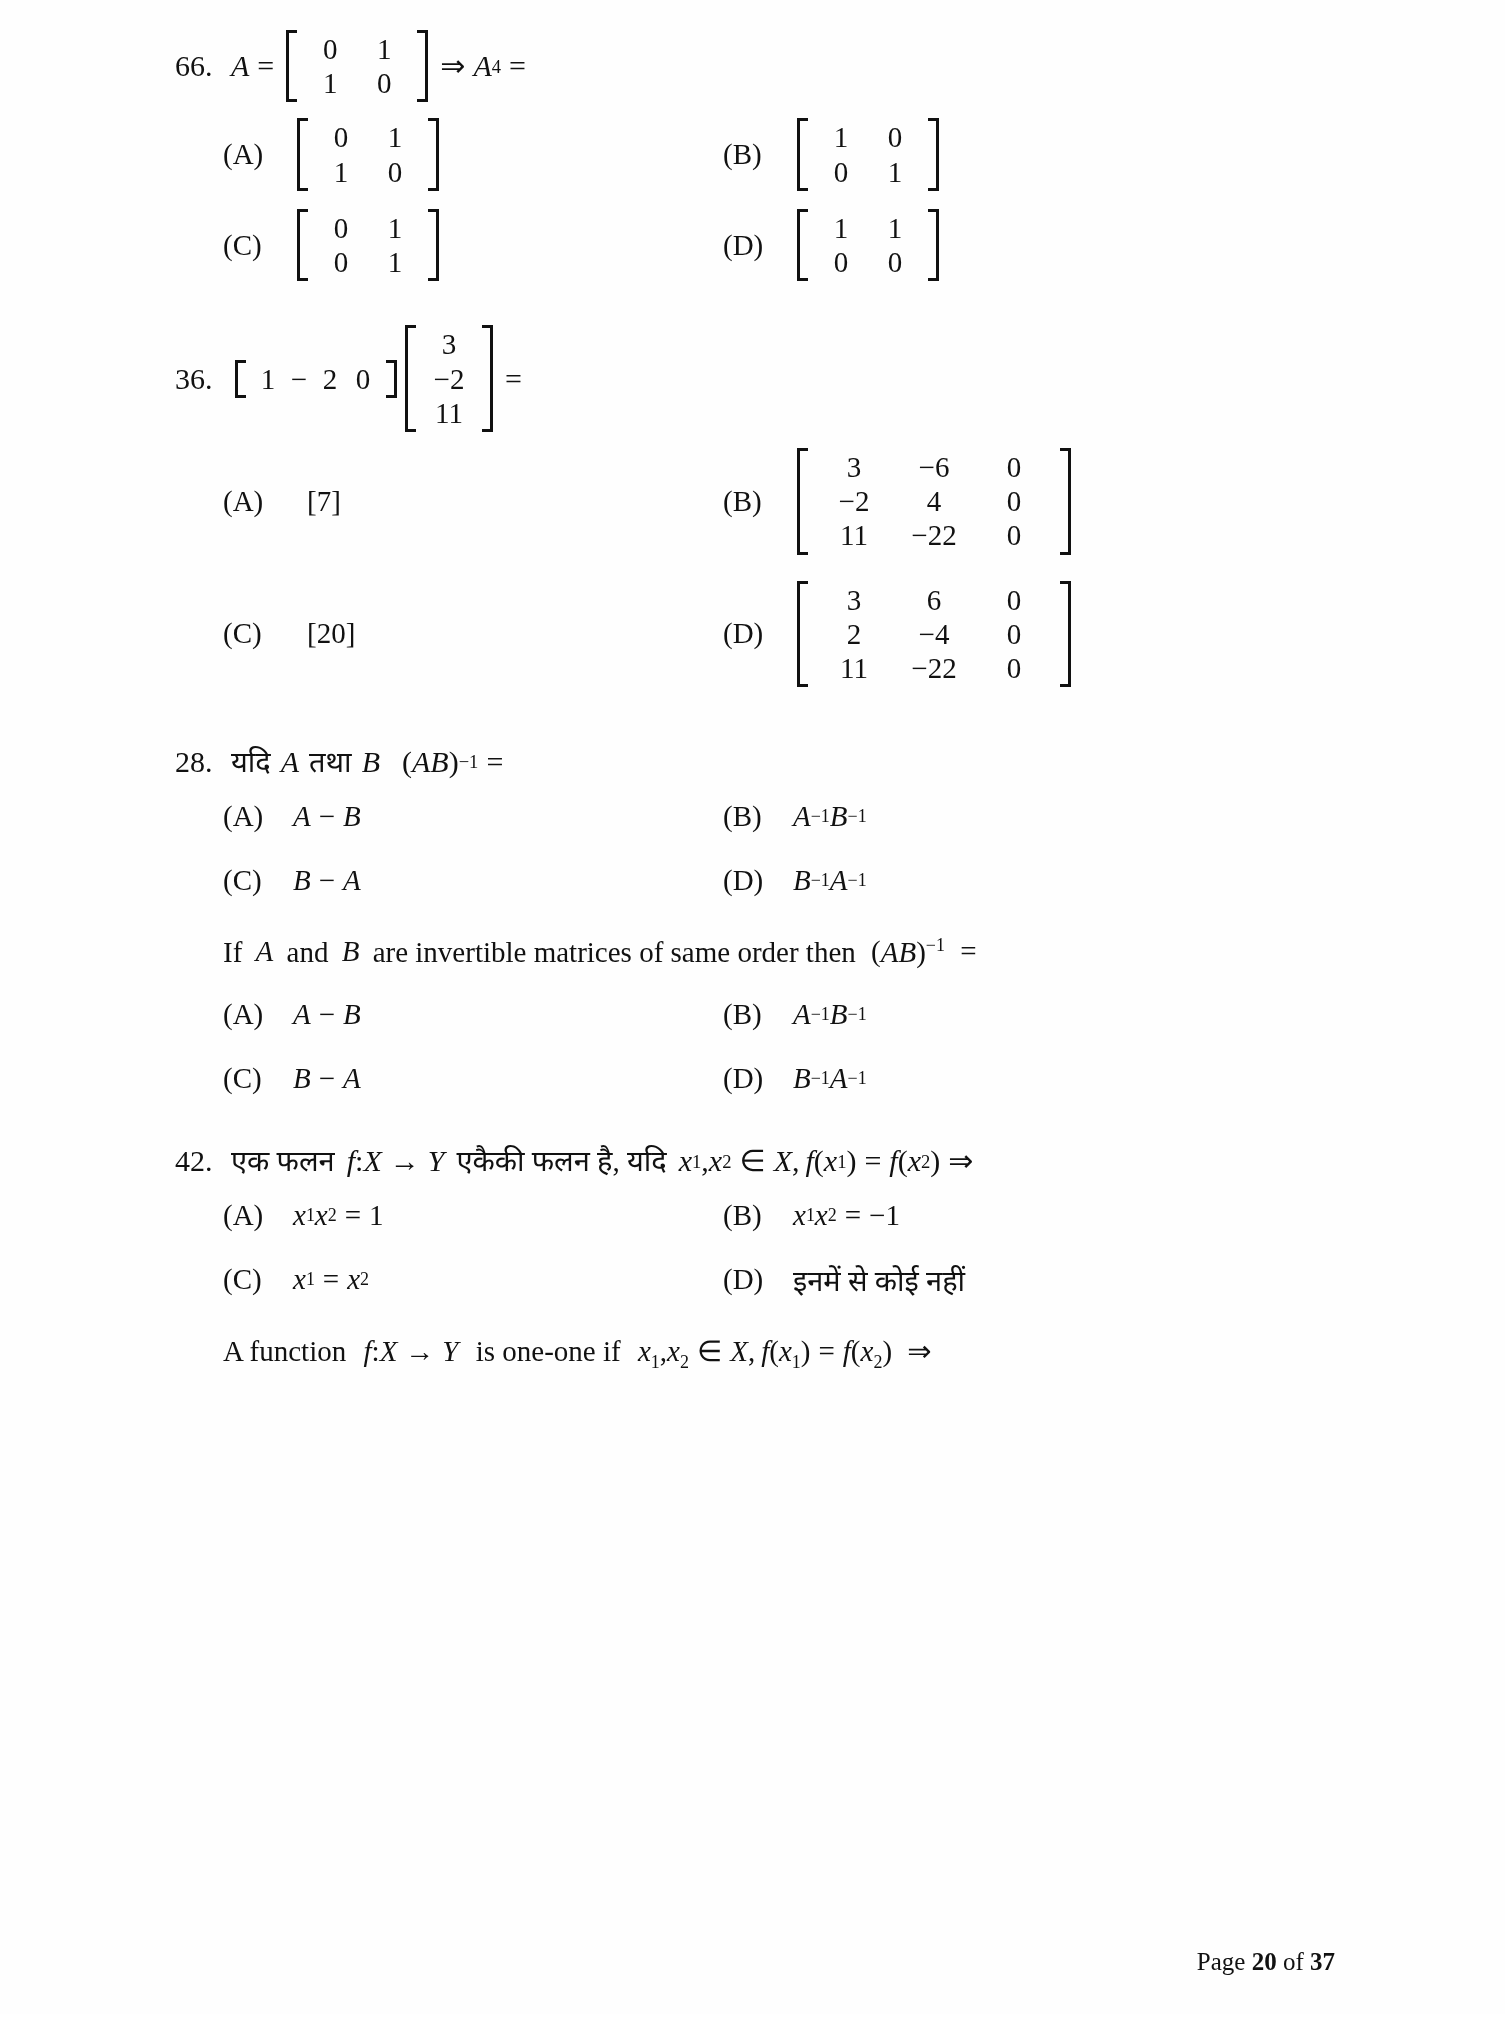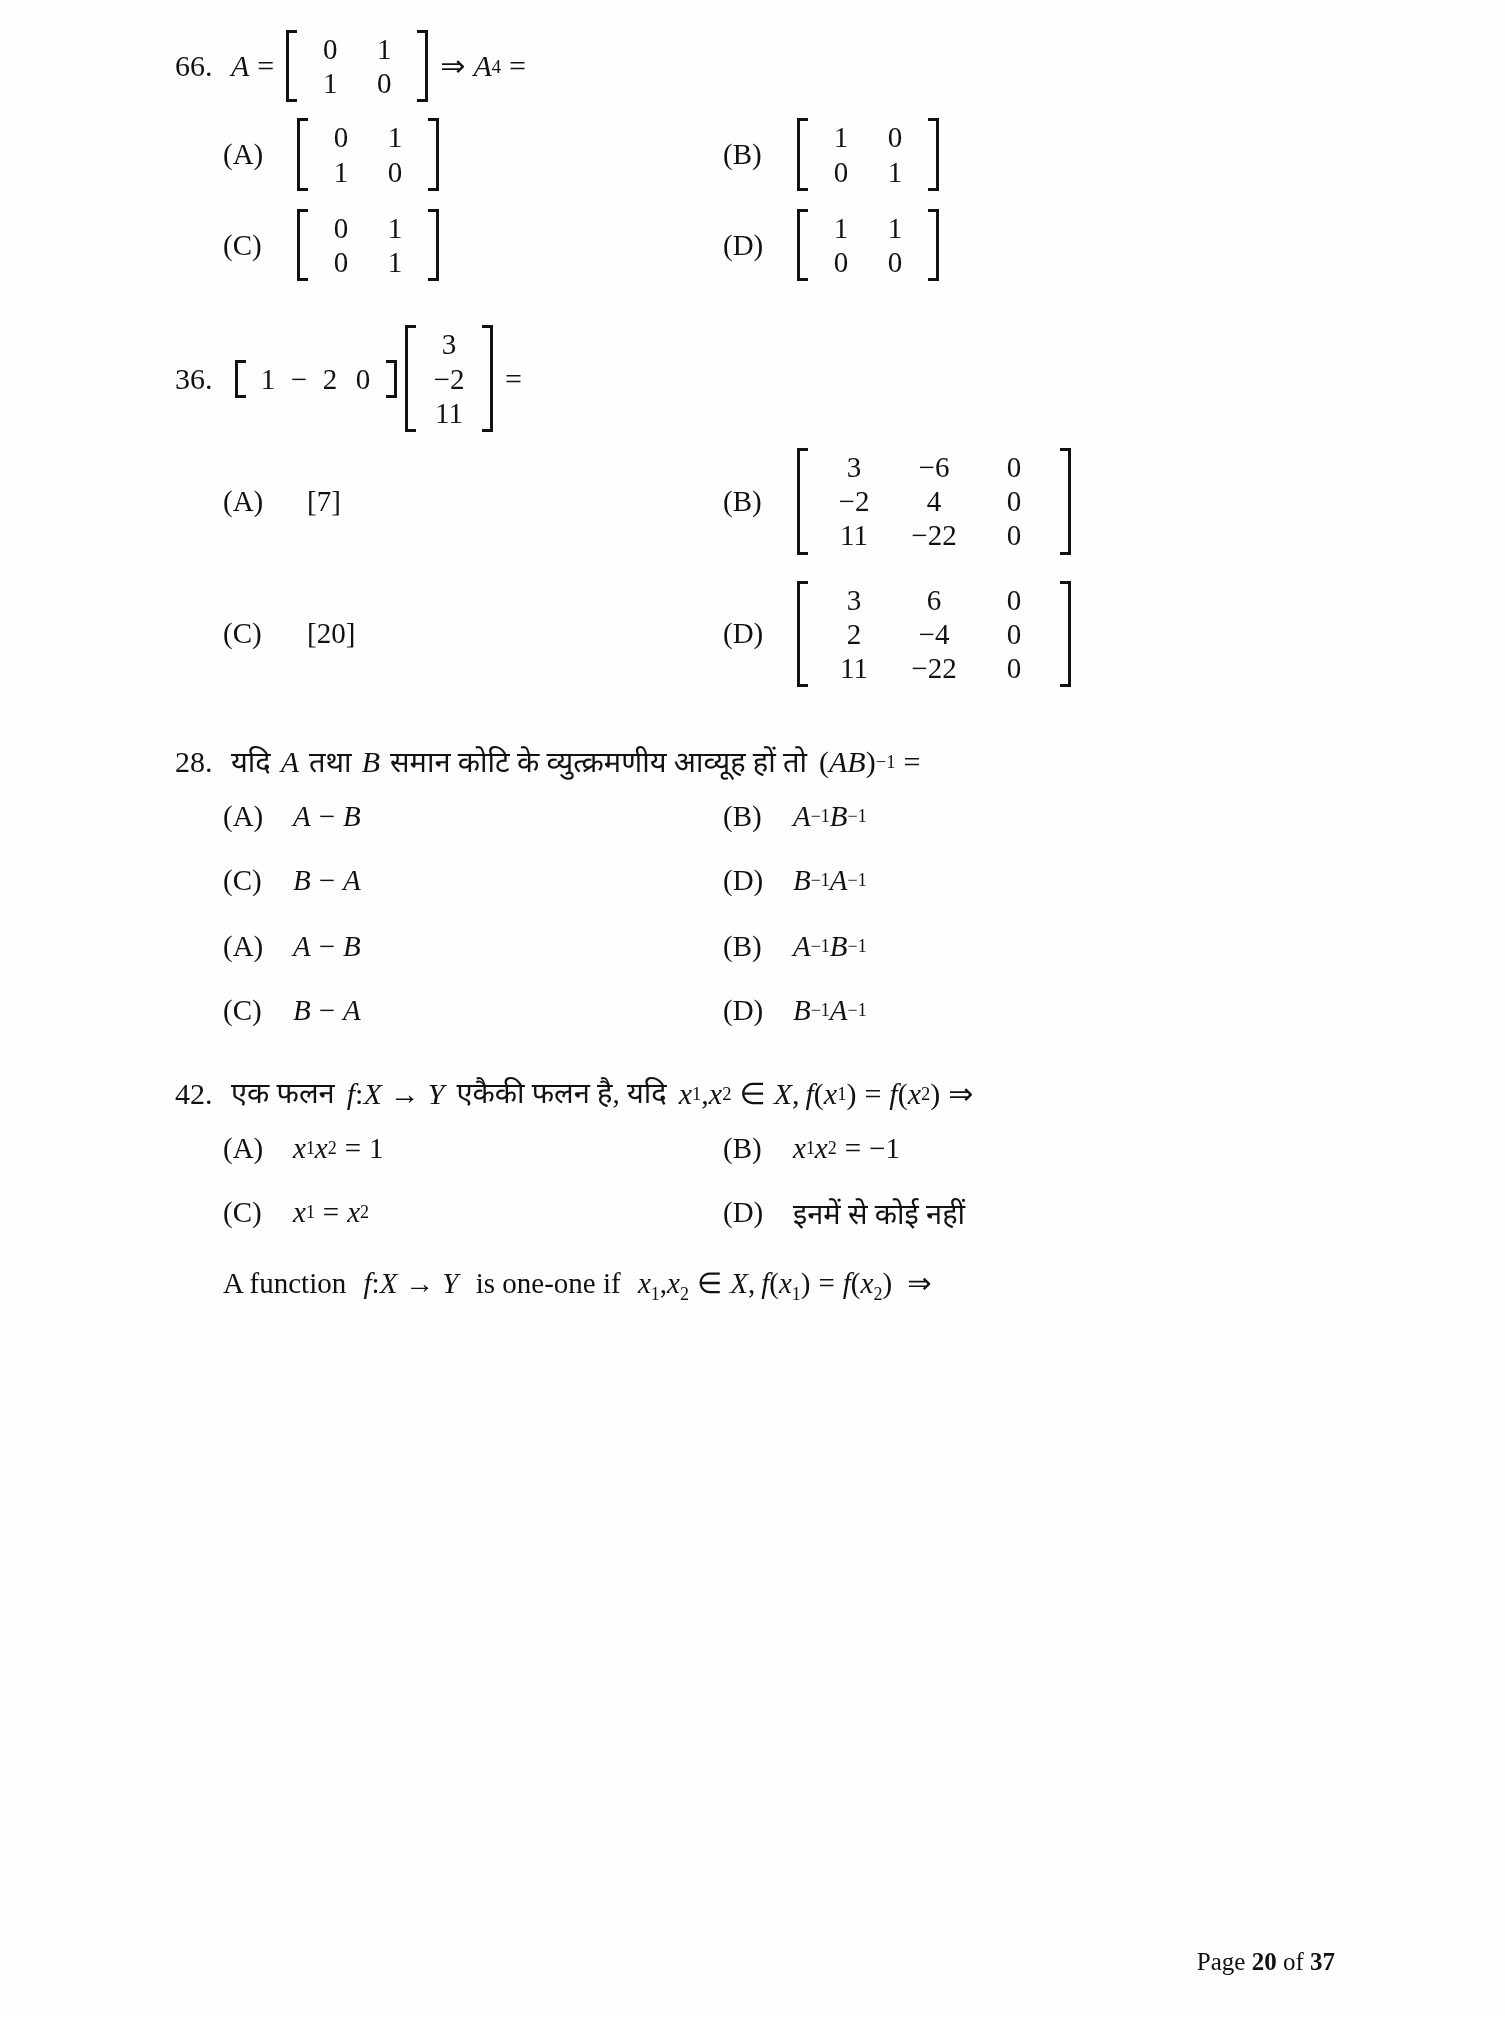--- a/index.html
+++ b/index.html
@@ -415,21 +415,20 @@
 
   <div class="spacer-lg"></div>
 
   <div class="q-block">
     <div class="q-stem">
       <span class="q-num mn">28.</span>
       <span class="hi">यदि</span>
       <span class="mi" style="padding:0 10px">A</span>
       <span class="hi">तथा</span>
       <span class="mi" style="padding:0 10px">B</span>
-      <span class="hi">समान कोटि के व्युत्क्रमणीय आव्यूह हों तो</span>
       <span class="mn" style="padding-left:12px">(</span>
           <span class="mi">AB</span>
           <span class="mn">)</span>
           <span class="supn">−1</span>
       <span class="op">=</span>
     </div>
 
     <div class="opts">
       <div class="opt-row">
         <div class="opt-cell">
@@ -464,20 +463,29 @@
           <span class="opt-body">
             <span class="mi">B</span>
                 <span class="supn">−1</span>
                 <span class="mi">A</span>
                 <span class="supn">−1</span>
           </span>
         </div>
       </div>
     </div>
 
+    <div class="en-line">
+      <span>If</span>
+      <span class="mi" style="padding:0 6px">A</span>
+      <span>and</span>
+      <span class="mi" style="padding:0 6px">B</span>
+      <span>are invertible matrices of same order then</span>
+      <span class="mn" style="padding-left:8px">(</span><span class="mi">AB</span><span class="mn">)</span><span class="supn">−1</span>
+      <span class="op">=</span>
+    </div>
 
     <div class="opts" style="margin-top:26px">
       <div class="opt-row">
         <div class="opt-cell">
           <span class="opt-label">(A)</span>
           <span class="opt-body">
             <span class="mi">A</span>
                 <span class="op">−</span>
                 <span class="mi">B</span>
           </span>

